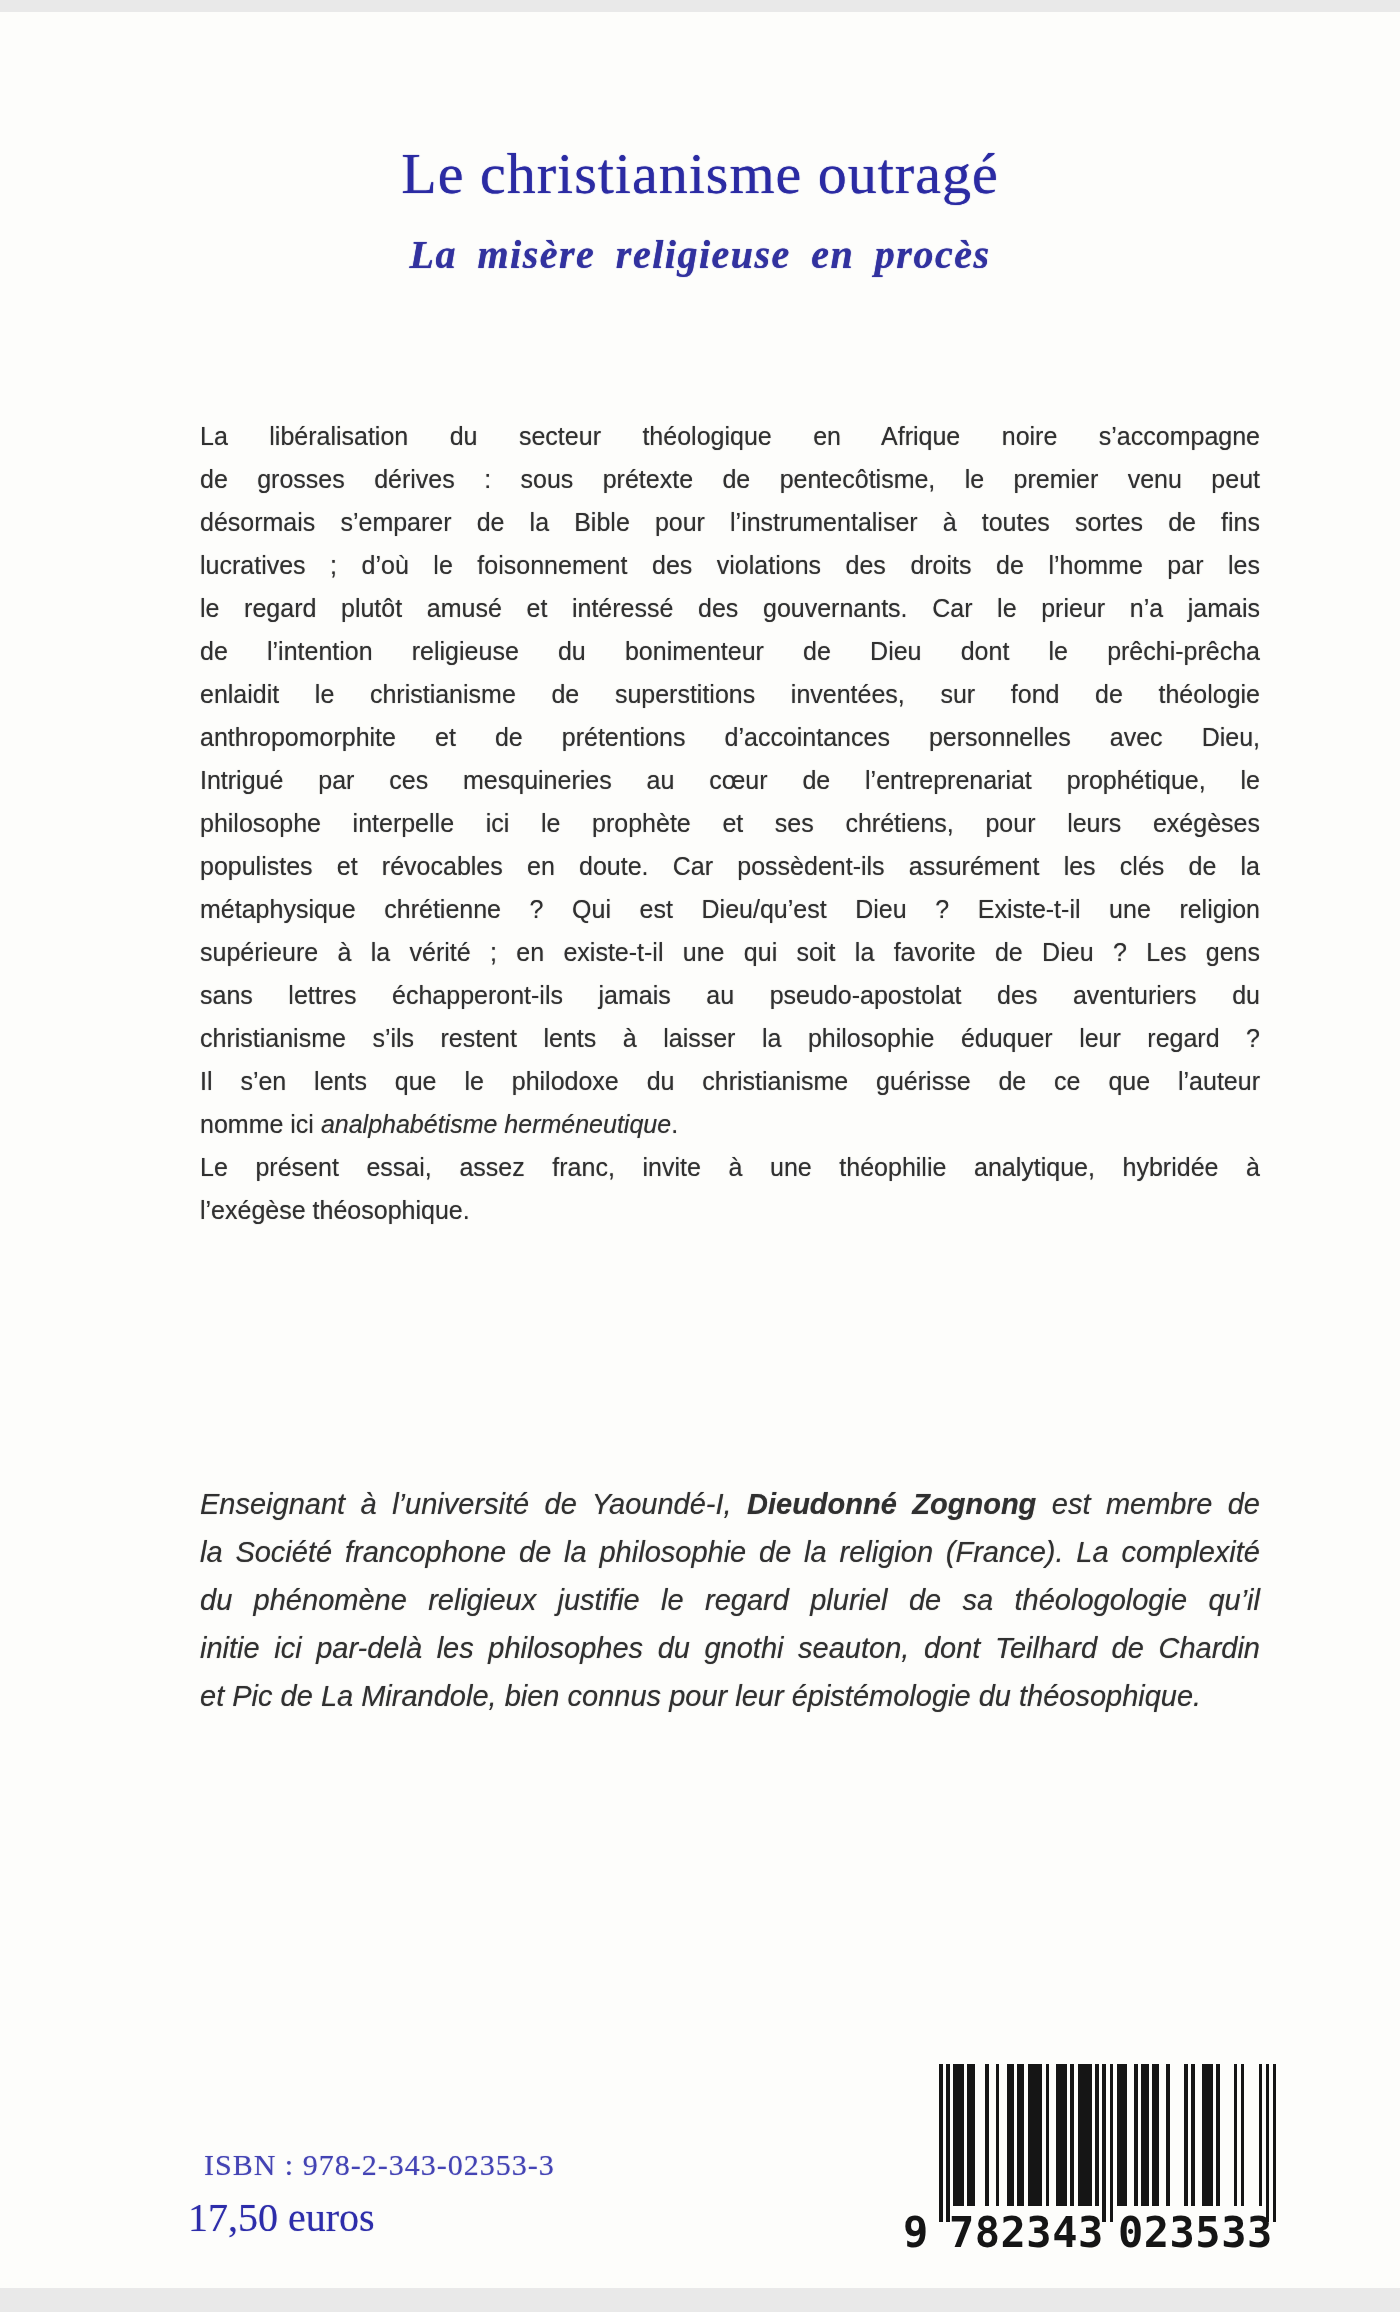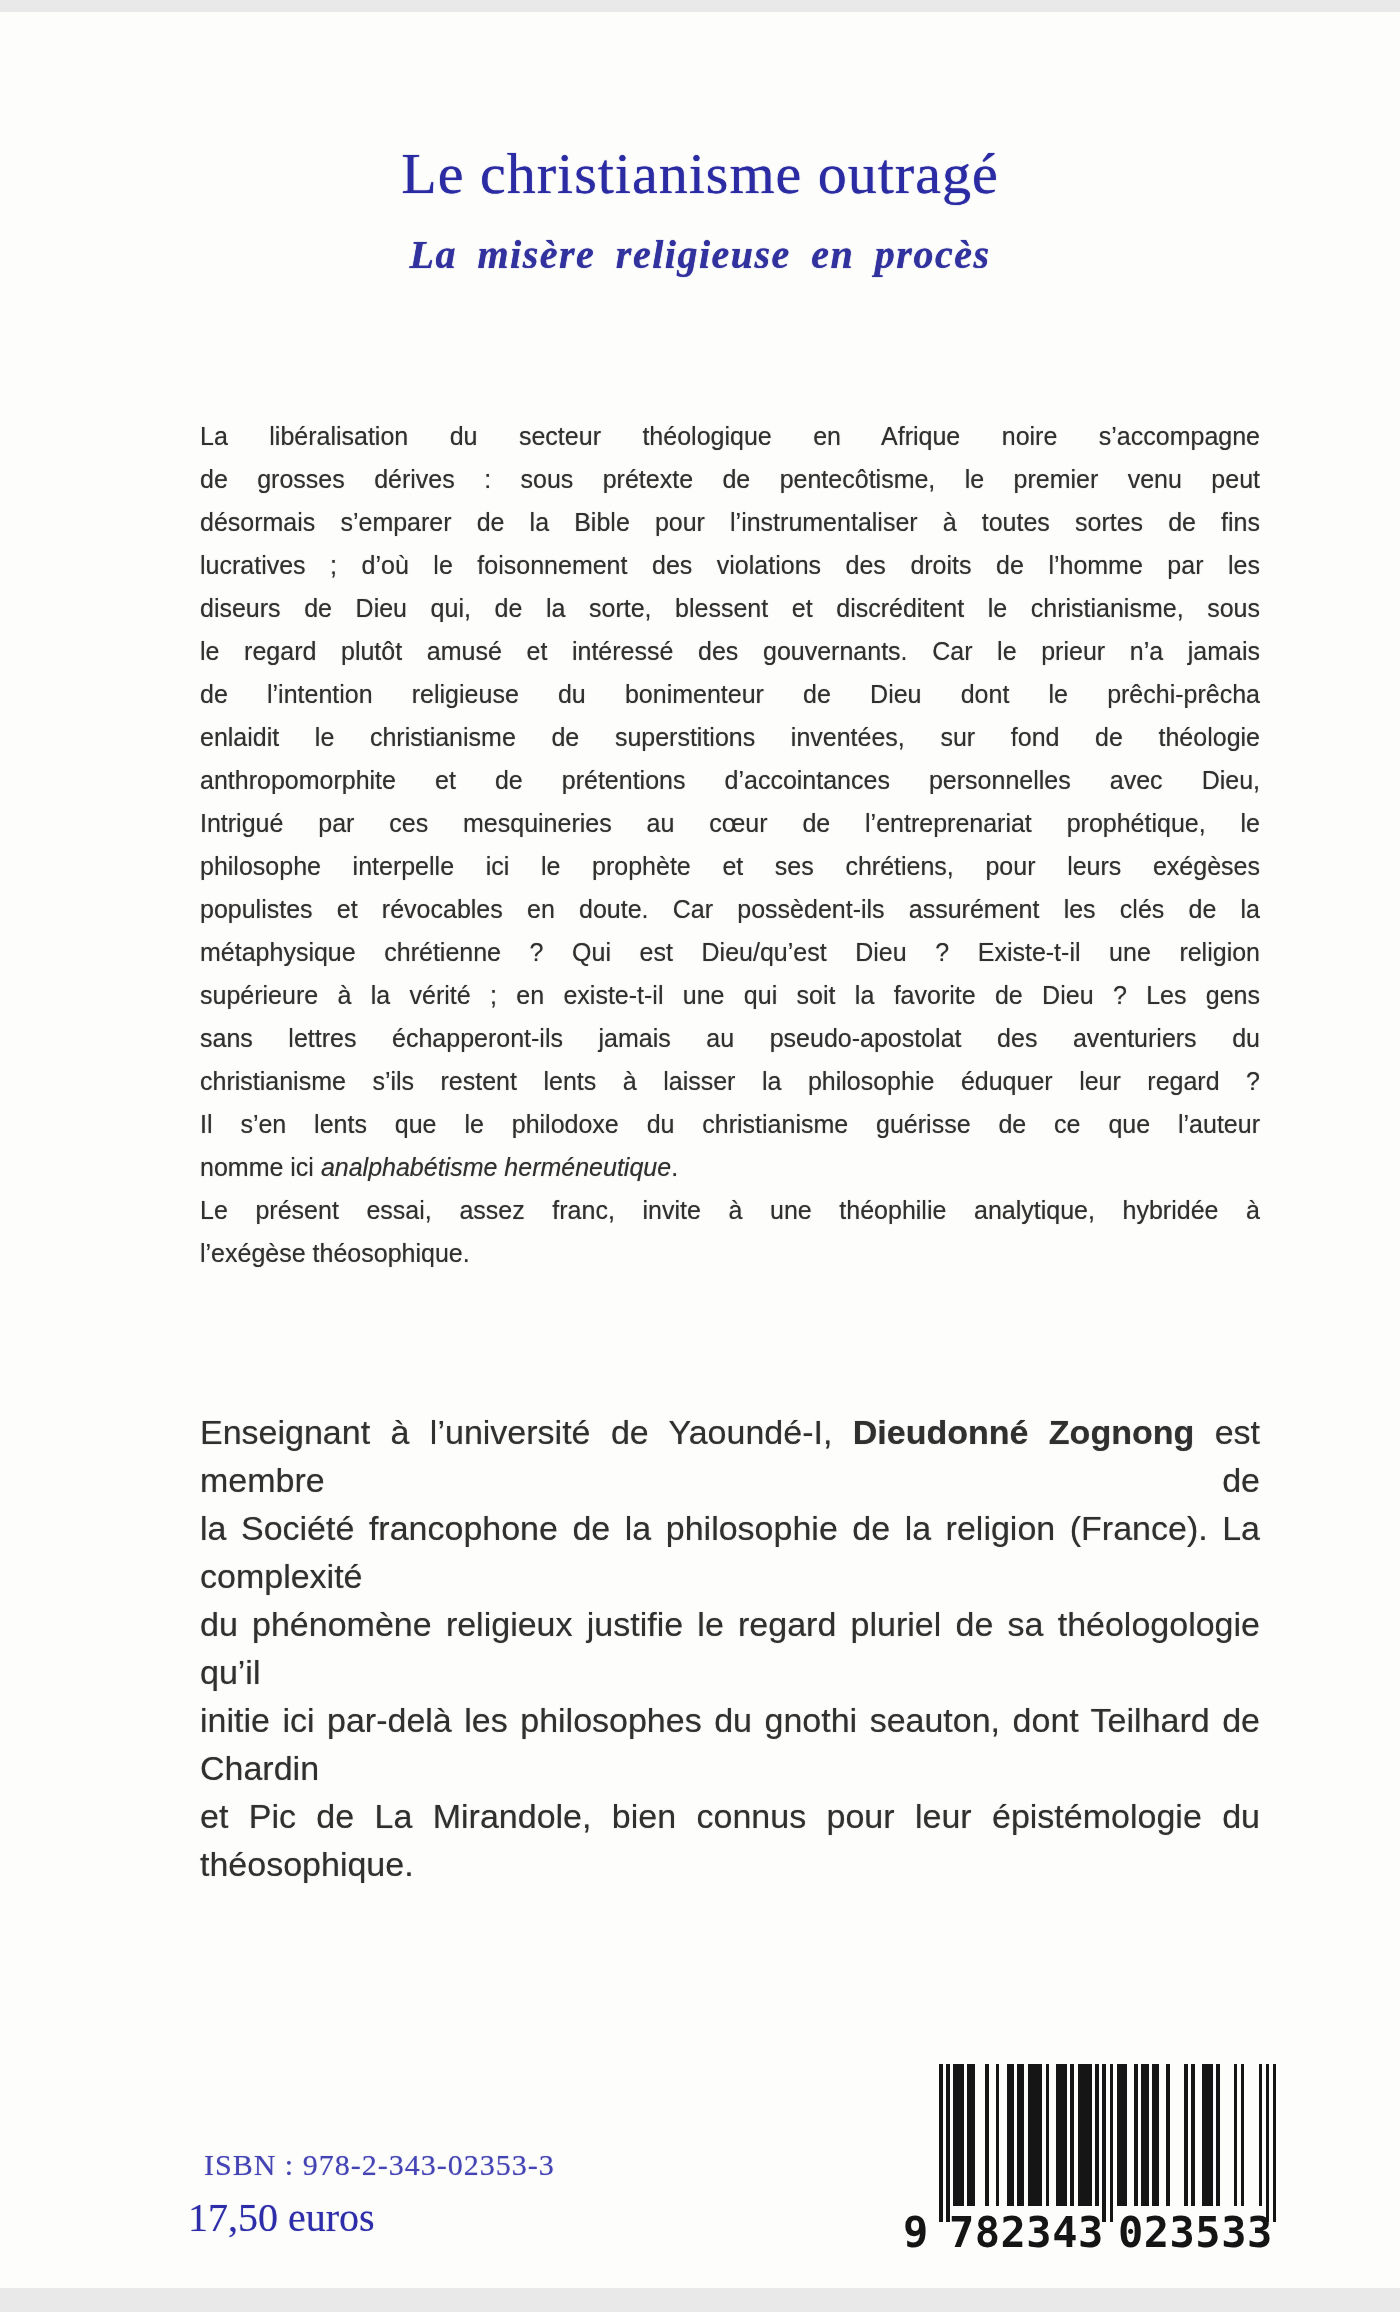--- a/index.html
+++ b/index.html
@@ -41,22 +41,23 @@
     font-size:25px;line-height:43px;
     color:var(--body-text,#303030);
     text-shadow:0 0 1px rgba(48,48,48,.55);
   }
   .para{margin:0;}
   .line{text-align:justify;text-align-last:justify;white-space:normal;}
   .line.last{text-align-last:left;}
 
   
   .bio{
-    position:absolute;left:200px;top:1396px;width:1060px;
-    font-size:34px;line-height:48px;
+    position:absolute;left:200px;top:1468px;width:1060px;
+    font-style:italic;
+    font-size:29px;line-height:48px;
     color:var(--body-text,#303030);
     text-shadow:0 0 1px rgba(48,48,48,.55);
   }
   .bio b{font-weight:700;}
 
   
   .isbn{
     position:absolute;left:204px;top:2136px;
     font-family:"Liberation Serif",serif;
     font-size:30px;letter-spacing:1px;
@@ -100,21 +101,20 @@
     <h1 class="book-title">Le christianisme outragé</h1>
     <h2 class="book-subtitle">La misère religieuse en procès</h2>
   </header>
 
   <main class="blurb">
       <div class="para">
         <div class="line">La libéralisation du secteur théologique en Afrique noire s’accompagne</div>
         <div class="line">de grosses dérives : sous prétexte de pentecôtisme, le premier venu peut</div>
         <div class="line">désormais s’emparer de la Bible pour l’instrumentaliser à toutes sortes de fins</div>
         <div class="line">lucratives ; d’où le foisonnement des violations des droits de l’homme par les</div>
-        <div class="line">diseurs de Dieu qui, de la sorte, blessent et discréditent le christianisme, sous</div>
         <div class="line">le regard plutôt amusé et intéressé des gouvernants. Car le prieur n’a jamais</div>
         <div class="line">de l’intention religieuse du bonimenteur de Dieu dont le prêchi-prêcha</div>
         <div class="line">enlaidit le christianisme de superstitions inventées, sur fond de théologie</div>
         <div class="line">anthropomorphite et de prétentions d’accointances personnelles avec Dieu,</div>
       </div>
       <div class="para">
         <div class="line">Intrigué par ces mesquineries au cœur de l’entreprenariat prophétique, le</div>
         <div class="line">philosophe interpelle ici le prophète et ses chrétiens, pour leurs exégèses</div>
         <div class="line">populistes et révocables en doute. Car possèdent-ils assurément les clés de la</div>
         <div class="line">métaphysique chrétienne ? Qui est Dieu/qu’est Dieu ? Existe-t-il une religion</div>

